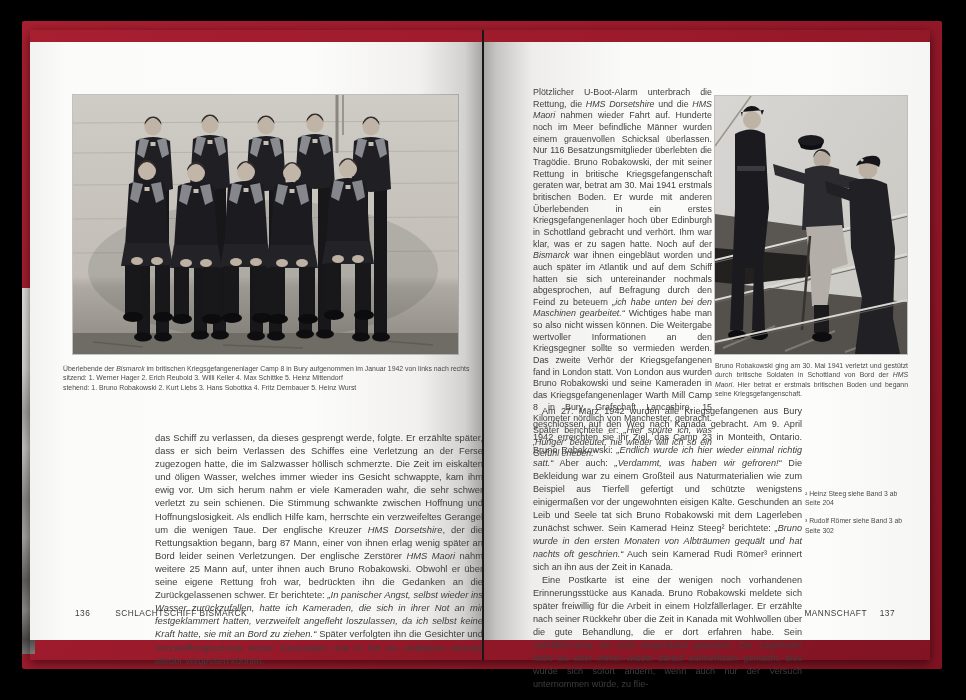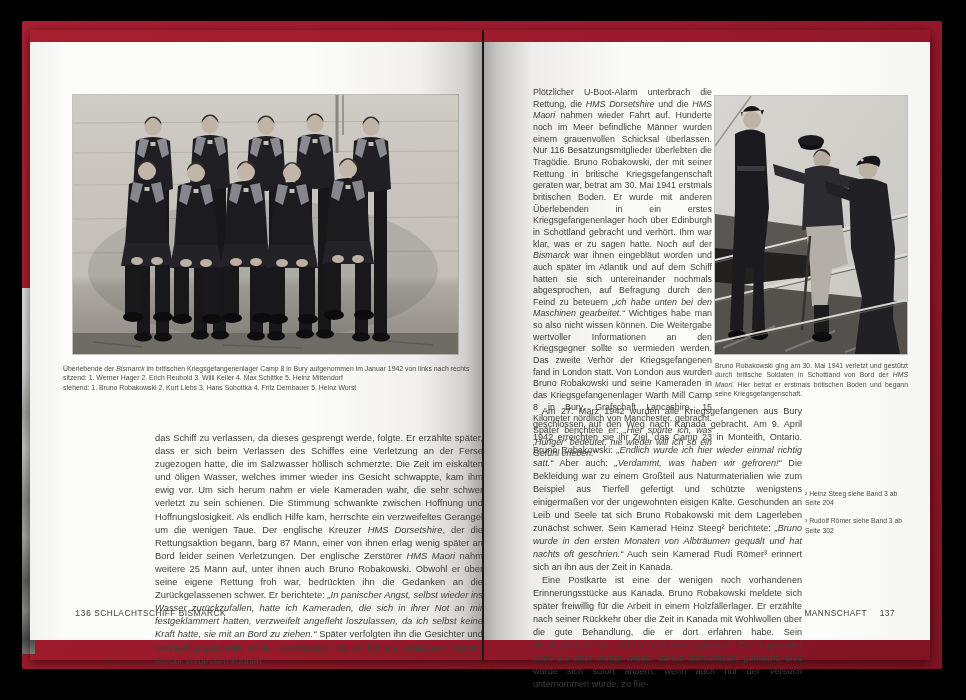--- a/index.html
+++ b/index.html
@@ -32,21 +32,21 @@
   .right-col{left:50px;top:45px;width:179px;font-size:8.9px;line-height:11.65px;}
   .right-wide{left:50px;top:363px;width:269px;font-size:9.1px;line-height:13px;}
   .right-wide p{margin:0;text-indent:9px;}
   .it{font-style:italic;}
 
   .footnotes{position:absolute;left:322px;top:447px;width:102px;font-size:6.8px;line-height:9.2px;color:#4a4a4a;}
   .footnotes p{margin:0 0 9px 0;}
 
   .footer{position:absolute;top:566px;font-size:8.3px;letter-spacing:.06em;color:#3a3a3a;}
   .footer-left{left:45px;}
-  .footer-left .pgnum{font-family:Liberation Mono, monospace;}
+  .footer-left .pgnum{margin-right:22px;}
   .footer-right{right:35px;text-align:right;}
   .footer-right .pgnum{margin-left:10px;}
 </style>
 </head>
 <body>
 
 <div class="stage">
 
   <div class="cover"></div>
   <div class="fore-edge"></div>

